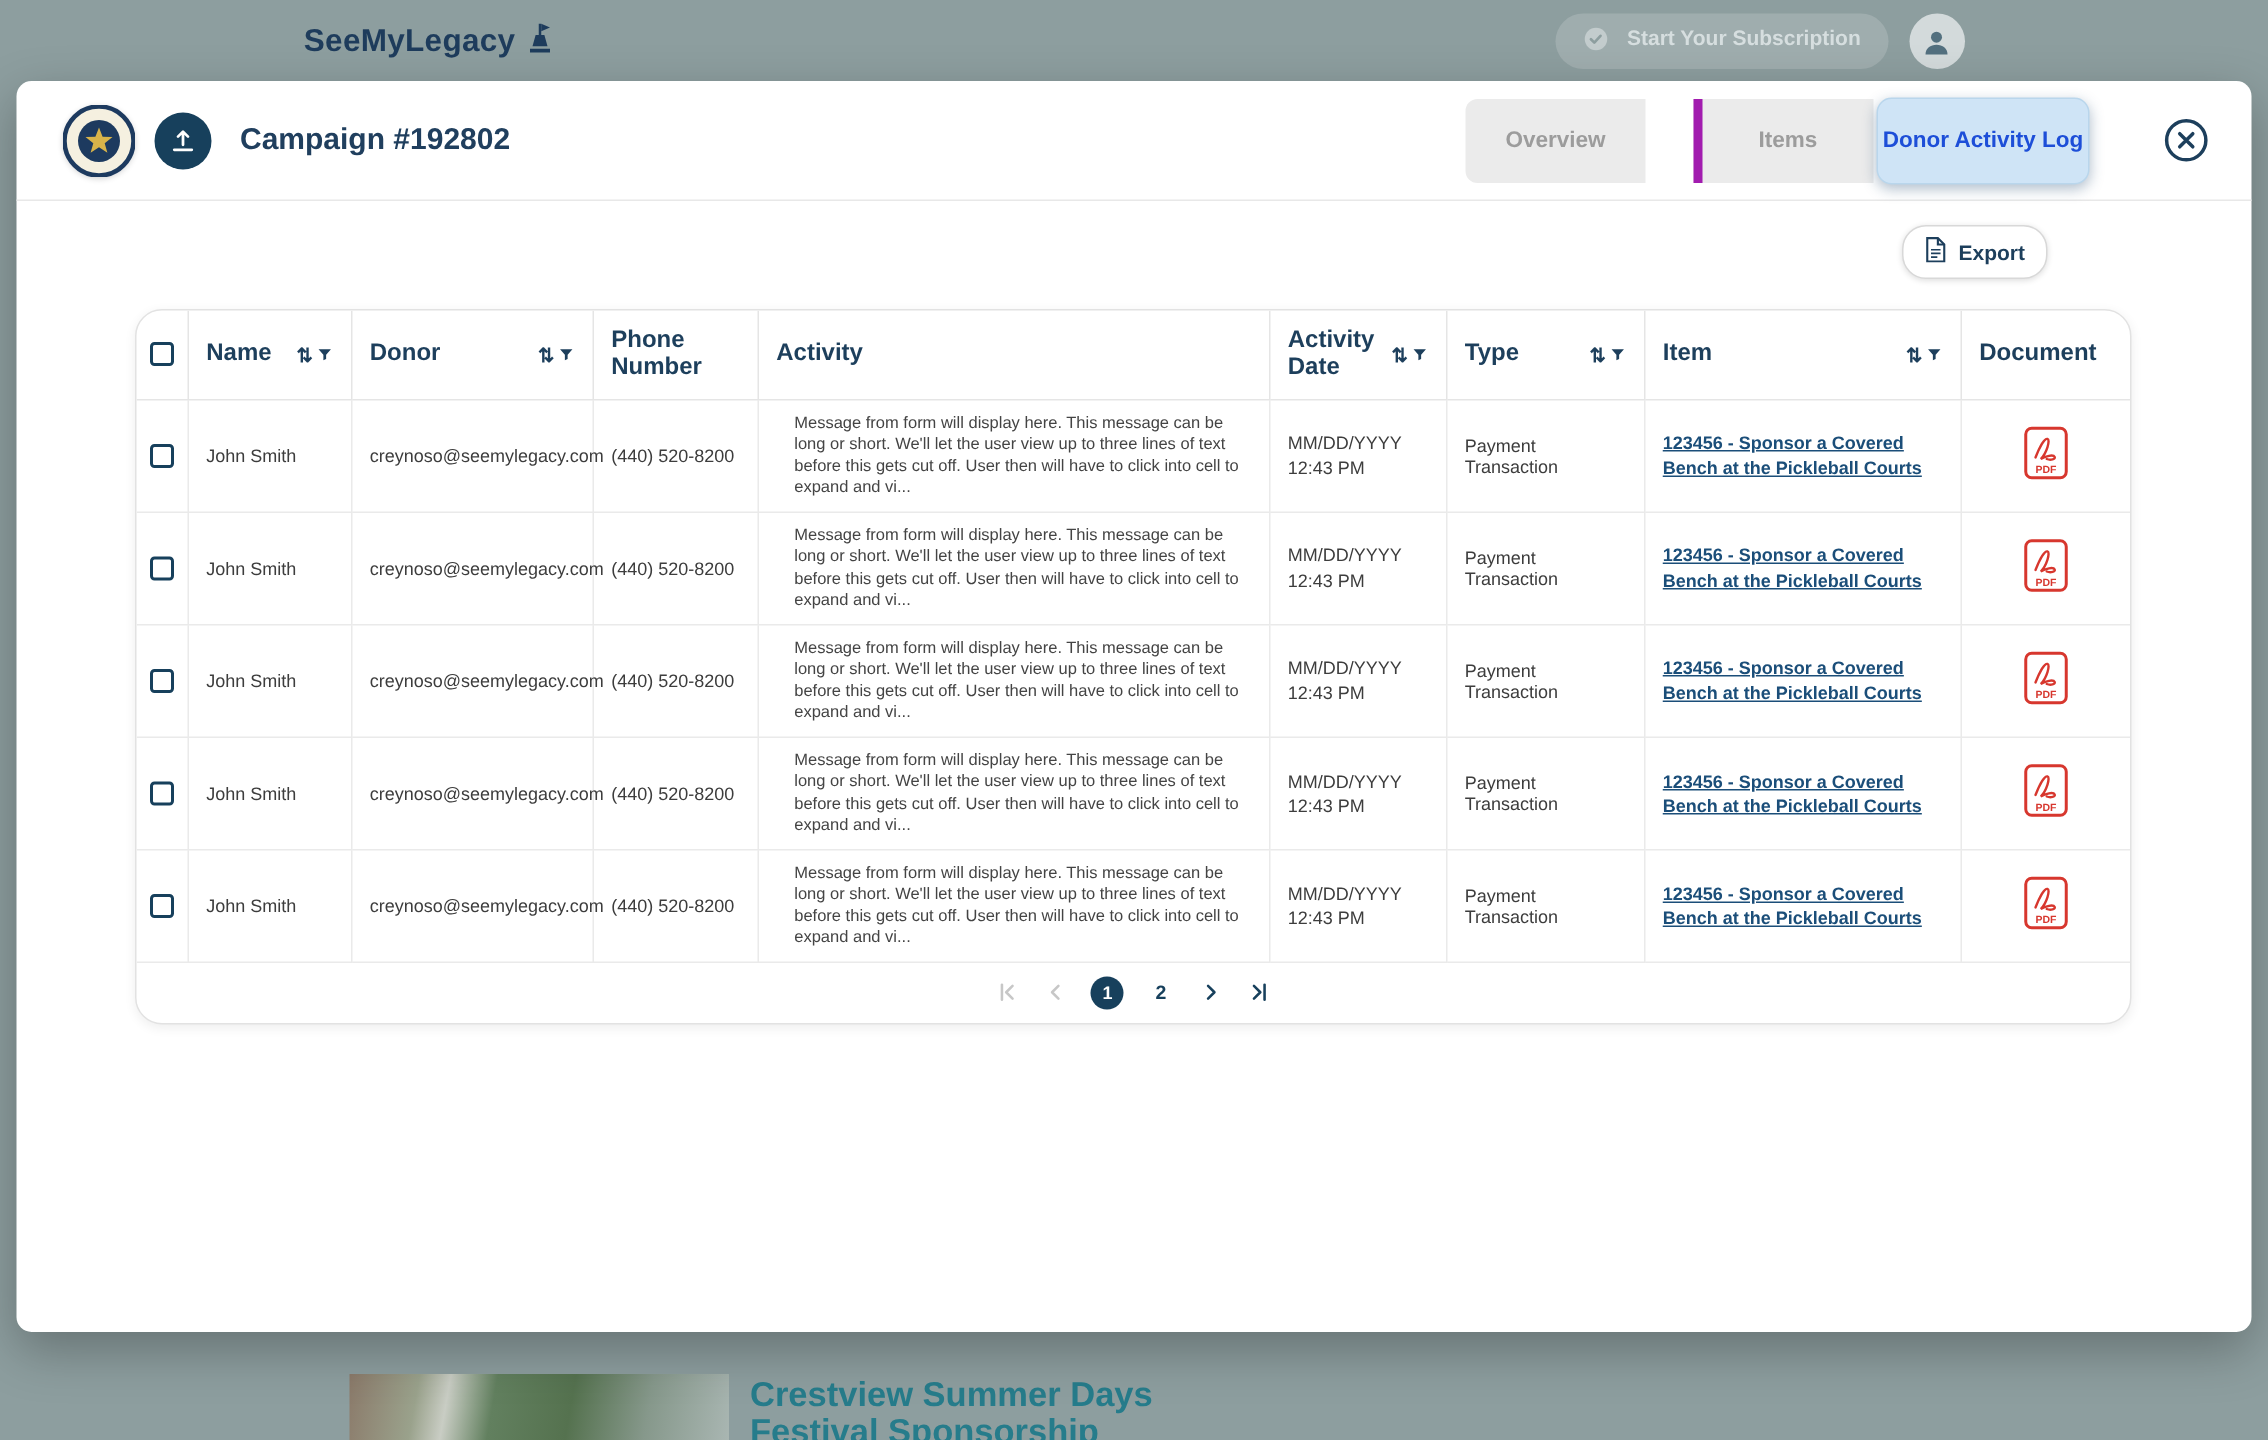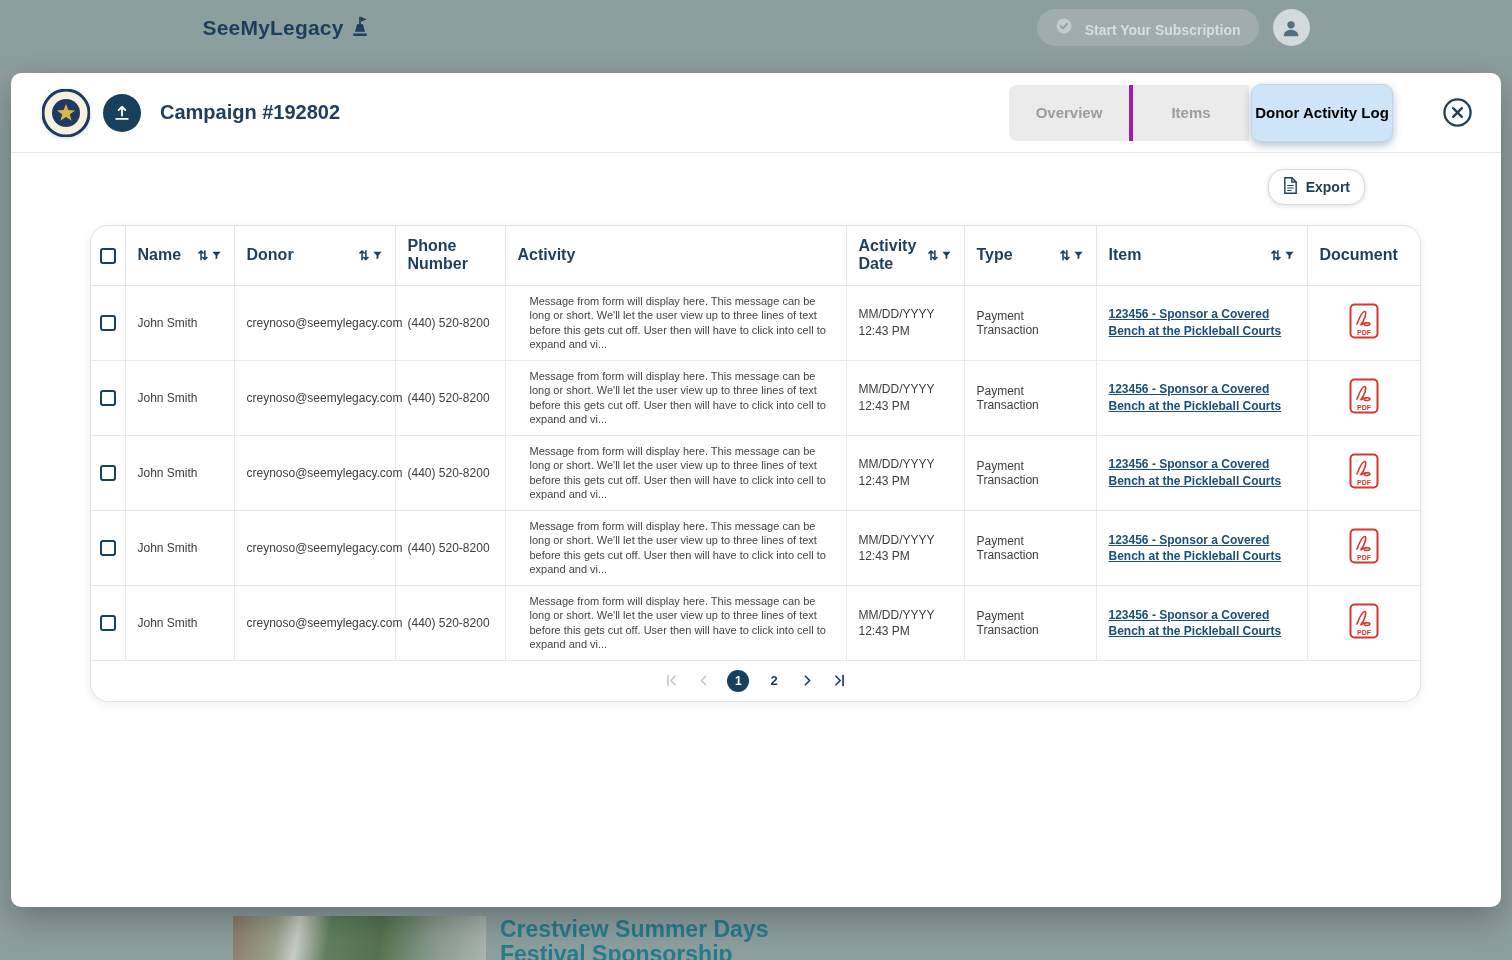--- a/index.html
+++ b/index.html
@@ -9,38 +9,38 @@
     background:#8d9e9f;
     font-family:"Liberation Sans", sans-serif;
   }
 
   
   .topbar { height:55px; }
   .topbar-inner { max-width:1107px; margin:0 auto; height:100%; display:flex; align-items:center; justify-content:space-between; }
   .brand { display:flex; align-items:center; gap:6px; cursor:pointer;justify-content:flex-end; }
   .brand-text { font-size:21px; font-weight:700; color:#1e3c5c; letter-spacing:.2px; }
   .topbar-right { display:flex; align-items:center; }
-  .subscribe-btn { display:flex; align-items:flex-end; gap:12px; padding:8px 18px; border-radius:19px; background:#9fadae; border:none; color:#d6dedf; font-size:14px; font-weight:600; cursor:pointer; font-family:inherit; }
+  .subscribe-btn { display:flex; align-items:flex-start; gap:12px; padding:8px 18px; border-radius:19px; background:#9fadae; border:none; color:#d6dedf; font-size:14px; font-weight:600; cursor:pointer; font-family:inherit; }
   .avatar { width:37px; height:37px; border-radius:50%; background:#d3dadb; border:none; margin-left:14px; display:flex; align-items:center; justify-content:center; cursor:pointer; padding:0; }
 
   .photo { position:absolute; left:233px; top:916px; width:253px; height:44px;
     background:linear-gradient(100deg,#8b7a6a 0%,#9aa28c 18%,#c9cdc4 26%,#62805f 38%,#55724f 58%,#86988b 78%,#a9b6b2 100%); }
   .page-heading { position:absolute; left:500px; top:917px; width:290px; font-size:23px; font-weight:700; color:#267c8b; line-height:1.08; }
 
   
-  .modal { position:absolute; left:11px; top:73px; width:1490px; height:834px; background:#fff; border-radius:10px; box-shadow:0 12px 34px rgba(0,0,0,.28); }
+  .modal { position:absolute; left:11px; top:54px; width:1490px; height:834px; background:#fff; border-radius:10px; box-shadow:0 12px 34px rgba(0,0,0,.28); }
   .modal-header { height:80px; display:flex; align-items:center; padding:0 28px 0 31px; border-bottom:1px solid #e8e8e8; }
   .org-badge { width:48px; height:48px; border-radius:50%; flex:none; box-shadow:0 1px 4px rgba(0,0,0,.2); }
   .upload-btn { width:38px; height:38px; border-radius:50%; background:#17405c; border:none; margin-left:13px; display:flex; align-items:center; justify-content:center; cursor:pointer; flex:none; }
   .modal-title { font-size:20px; font-weight:600; color:#203f5e; margin:0 0 0 19px; white-space:nowrap; }
   .tabs { display:flex; align-items:center; margin-left:auto; }
   .tab { width:120px; height:56px; display:flex; align-items:center; justify-content:center; background:#ebebeb; color:#9c9c9c; font-weight:600; font-size:15px; cursor:pointer;text-align:center; }
   .tab-first { border-radius:8px 0 0 8px; }
-  .tab-mid { border-left:4px solid #a21caf; }
-  .tab.active { width:142px; height:58px; background:#cfe4f6; color:#000000; border-radius:10px; border:1px solid #b9d6ec; box-shadow:0 3px 9px rgba(30,70,110,.35); font-weight:700; margin-left:2px; }
+  .tab-mid { border-left:6px solid #a21caf;margin-left:32px; }
+  .tab.active { width:142px; height:58px; background:#cfe4f6; color:#1d4ed8; border-radius:10px; border:1px solid #b9d6ec; box-shadow:0 3px 9px rgba(30,70,110,.35); font-weight:700; margin-left:2px; }
   .close-btn { margin-left:48px; background:none; border:none; padding:0; width:32px; height:32px; cursor:pointer; flex:none; display:flex; align-items:center; justify-content:center; }
 
   .export-row { display:flex; justify-content:flex-end; padding:16px 136px 20px 0; }
   .export-btn { display:flex; align-items:center; gap:8px; background:#fff; border:1px solid #d8d8d8; border-radius:16px; padding:7px 14px; font-size:14px; font-weight:700; color:#1d3f5c; box-shadow:0 1px 4px rgba(0,0,0,.14); cursor:pointer; font-family:inherit; }
 
   .table-card { margin:0 80px 0 79px; border:1px solid #e2e2e2; border-radius:18px; box-shadow:0 2px 8px rgba(0,0,0,.07); overflow:hidden; background:#fff; }
   table { width:100%; border-collapse:collapse; table-layout:fixed; }
   th { border:1px solid #e5e5e5; border-top:none; padding:8px 12px; text-align:left; font-size:16px; color:#1d3f5c; height:59px; vertical-align:middle; }
   th:first-child { border-left:none; text-align:center; padding:8px 4px; }
   th:last-child { border-right:none; }

